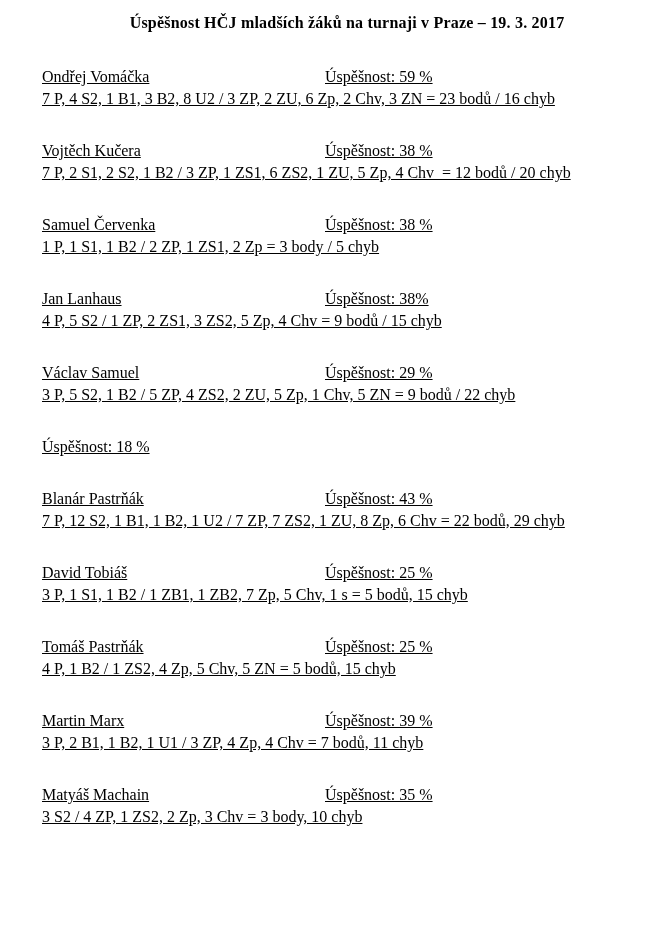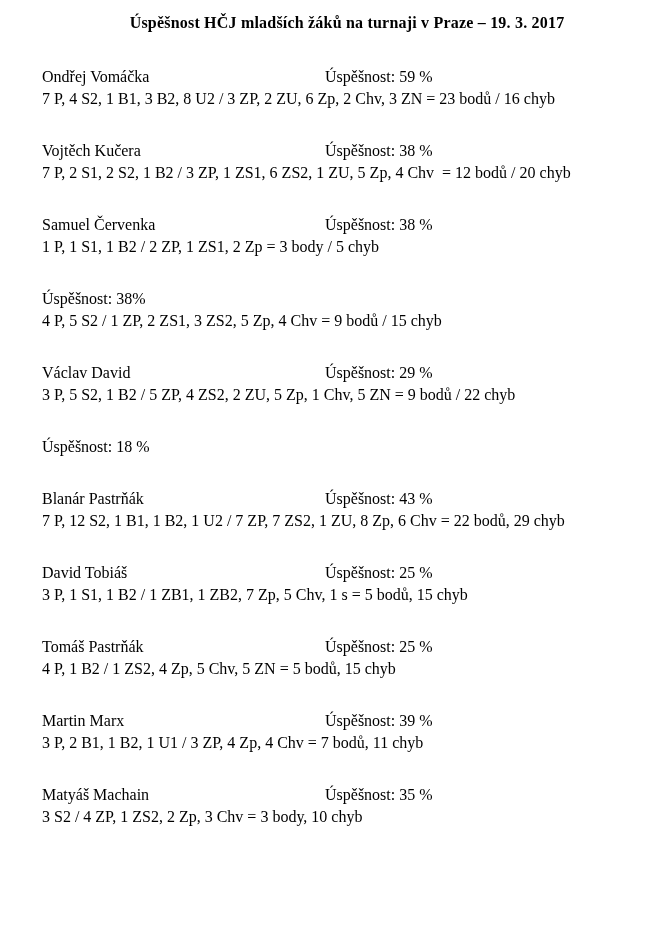--- a/index.html
+++ b/index.html
@@ -32,31 +32,33 @@
   .entries {
     margin-top: 32px;
   }
   .entry {
     line-height: 22px;
     margin-bottom: 30px;
   }
   .row1 {
     display: flex;
     align-items: flex-start;
+    text-decoration: underline;
   }
   .pname {
     width: 283px;
     flex-shrink: 0;
     white-space: pre;
   }
   .psucc {
     white-space: pre;
   }
   .row2 {
     white-space: pre-wrap;
+    text-decoration: underline;
   }
 </style>
 </head>
 <body>
 
 <div class="page">
   <div class="title">Úspěšnost HČJ mladších žáků na turnaji v Praze – 19. 3. 2017</div>
   <div class="entries">
   <div class="entry">
     <div class="row1">
@@ -77,28 +79,29 @@
   <div class="entry">
     <div class="row1">
       <span class="pname">Samuel Červenka</span>
       <span class="psucc">Úspěšnost: 38 %</span>
     </div>
     <div class="row2">1 P, 1 S1, 1 B2 / 2 ZP, 1 ZS1, 2 Zp = 3 body / 5 chyb</div>
   </div>
 
   <div class="entry">
     <div class="row1">
+      <span class="pname">Jan Lanhaus</span>
       <span class="psucc">Úspěšnost: 38%</span>
     </div>
     <div class="row2">4 P, 5 S2 / 1 ZP, 2 ZS1, 3 ZS2, 5 Zp, 4 Chv = 9 bodů / 15 chyb</div>
   </div>
 
   <div class="entry">
     <div class="row1">
-      <span class="pname">Václav David</span>
+      <span class="pname">Václav Samuel</span>
       <span class="psucc">Úspěšnost: 29 %</span>
     </div>
     <div class="row2">3 P, 5 S2, 1 B2 / 5 ZP, 4 ZS2, 2 ZU, 5 Zp, 1 Chv, 5 ZN = 9 bodů / 22 chyb</div>
   </div>
 
   <div class="entry">
     <div class="row1">
       <span class="psucc">Úspěšnost: 18 %</span>
     </div>
   </div>

